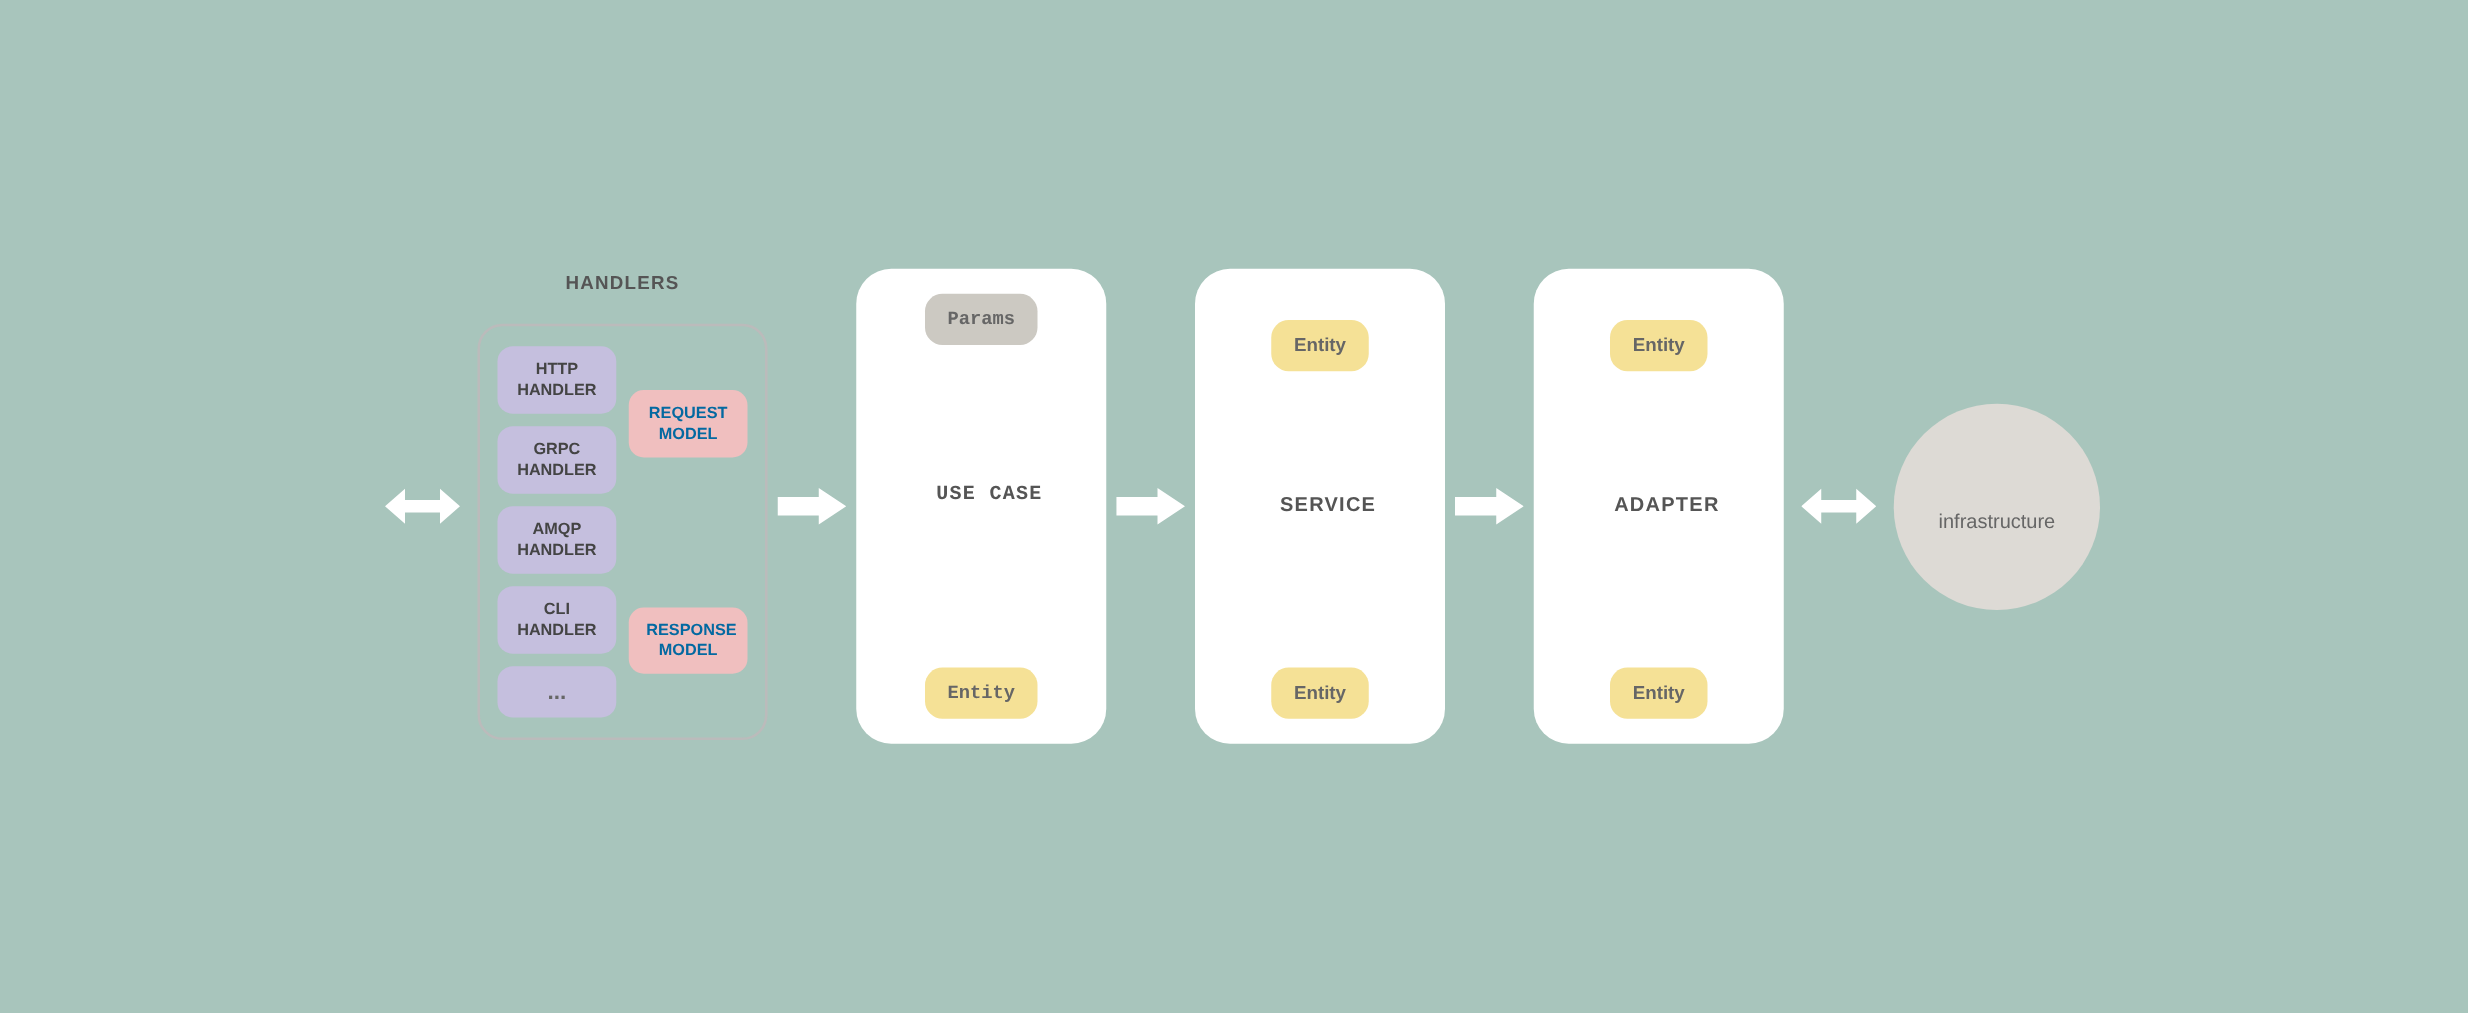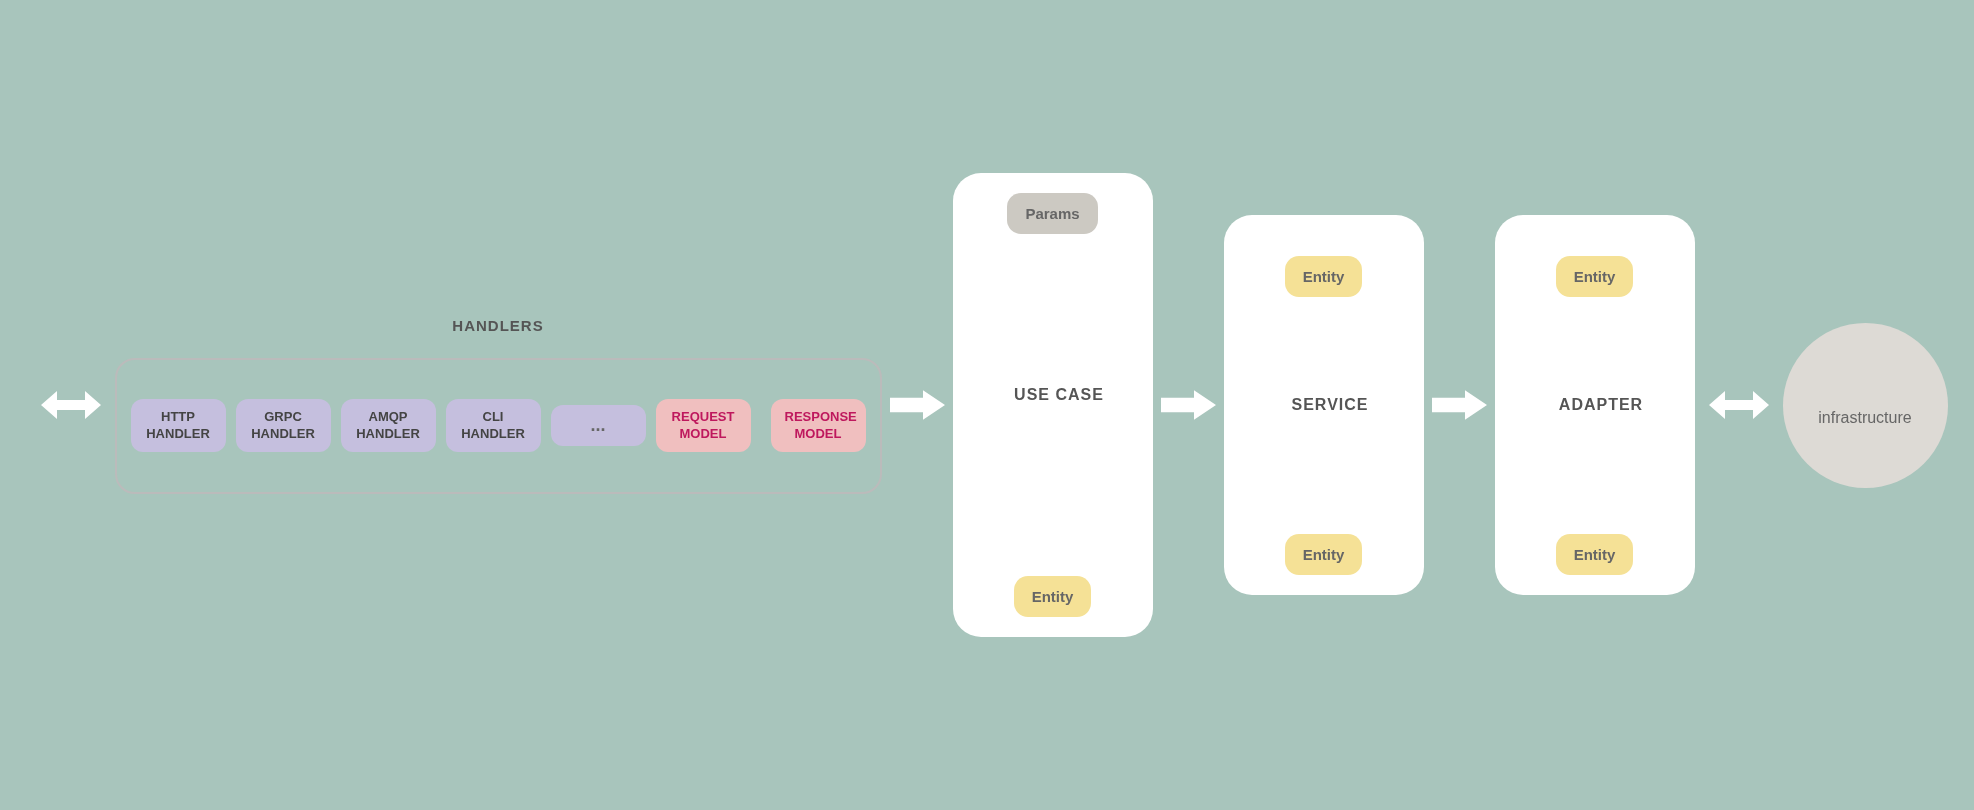--- a/index.html
+++ b/index.html
@@ -65,40 +65,40 @@
       border-radius: 20px;
       padding: 16px 14px;
       background: transparent;
       display: flex;
       flex-direction: row;
       gap: 10px;
       align-items: center;
     }
     .handler-buttons-col {
       display: flex;
-      flex-direction: row;
+      flex-direction: column;
       gap: 10px;
       align-items: center;
     }
     .handler-btn {
       border-radius: 12px;
       padding: 10px 14px;
       font-size: 13px;
       font-weight: 700;
       text-align: center;
       line-height: 1.3;
       width: 95px;
     }
     .handler-btn.purple {
       background: #c5bfde;
       color: #444;
     }
     .handler-btn.pink {
       background: #f0bfbf;
-      color: #be185d;
+      color: #0369a1;
     }
     .handler-dots {
       border-radius: 12px;
       padding: 10px 14px;
       font-size: 18px;
       font-weight: 700;
       text-align: center;
       background: #c5bfde;
       color: #666;
       width: 95px;
@@ -111,22 +111,23 @@
       position: relative;
       display: flex;
       flex-direction: column;
       align-items: center;
       justify-content: space-between;
       flex-shrink: 0;
     }
 
     .use-case-box {
       width: 200px;
-      height: 464px;
+      height: 380px;
       padding: 20px 16px;
+      font-family: Liberation Mono, monospace;
     }
     .service-box {
       width: 200px;
       height: 380px;
       padding: 20px 16px;
     }
     .adapter-box {
       width: 200px;
       height: 380px;
       padding: 20px 16px;

